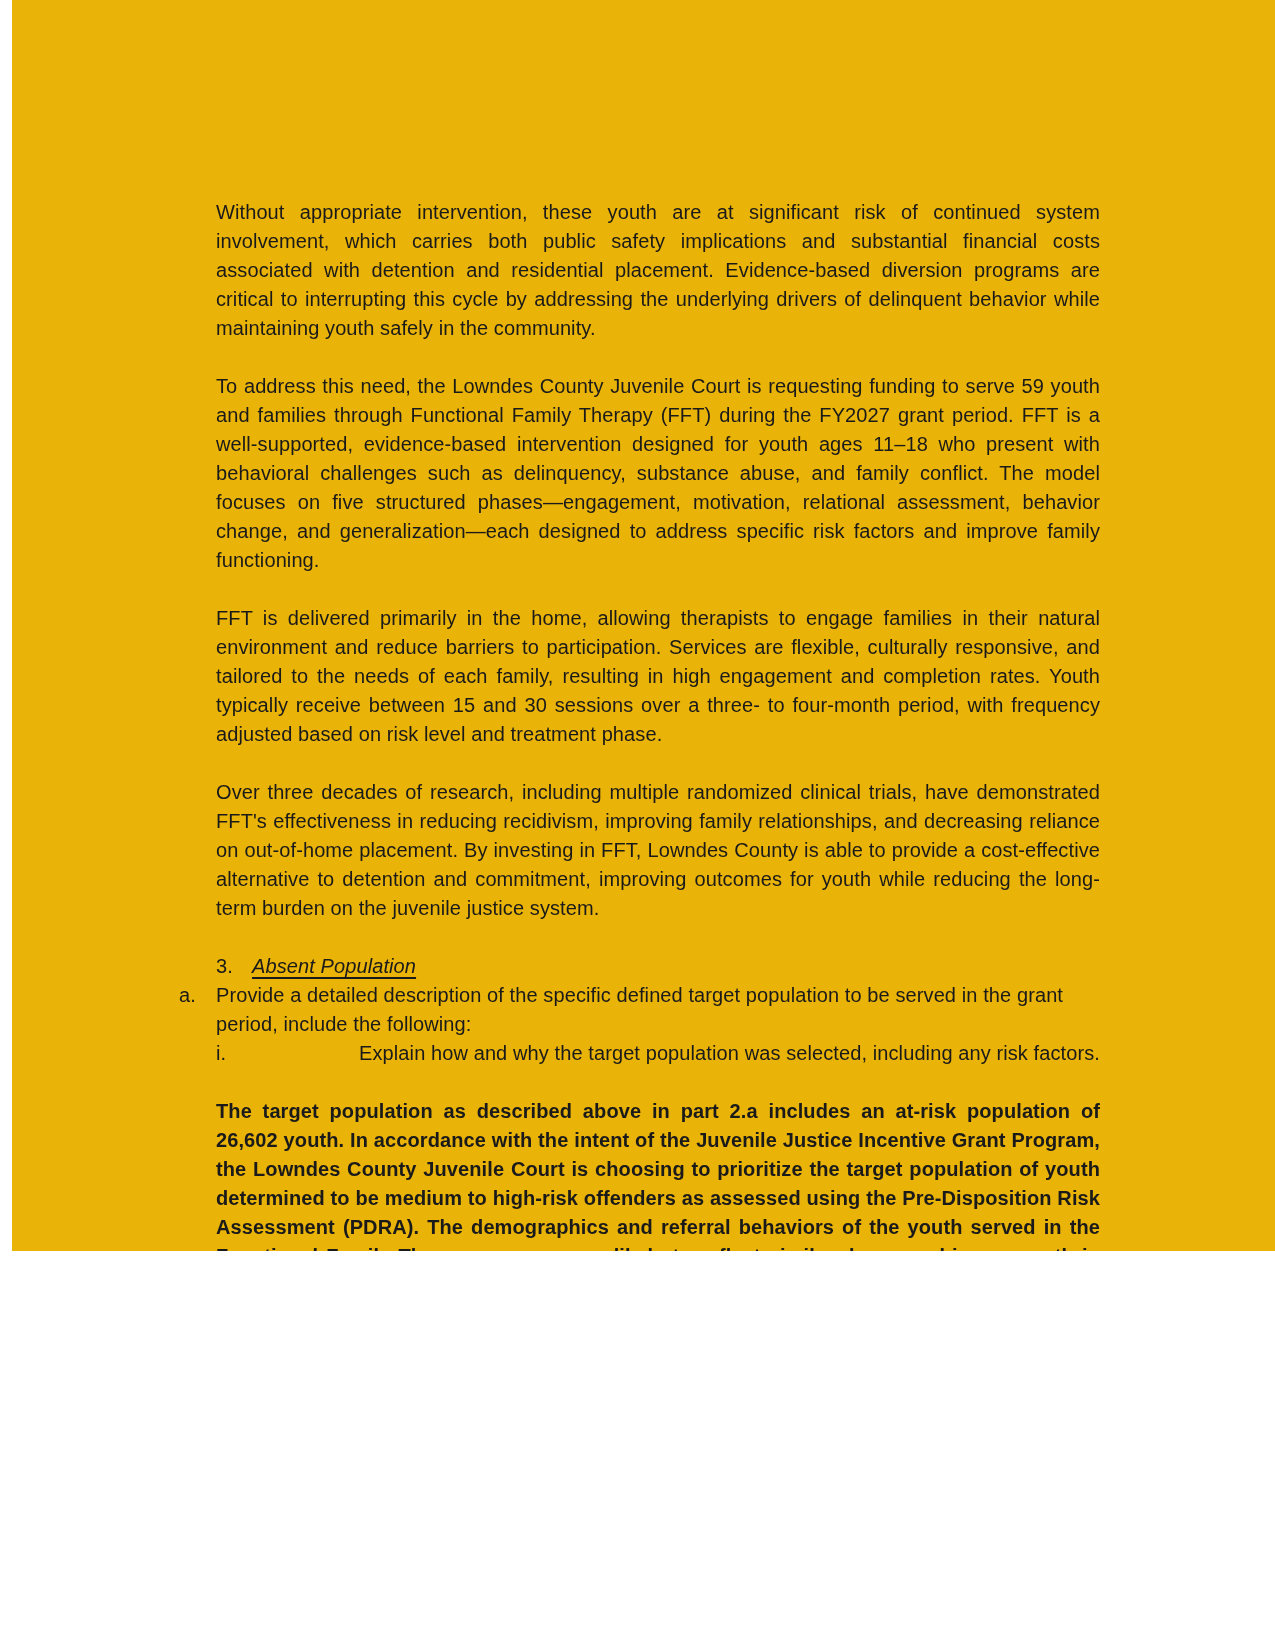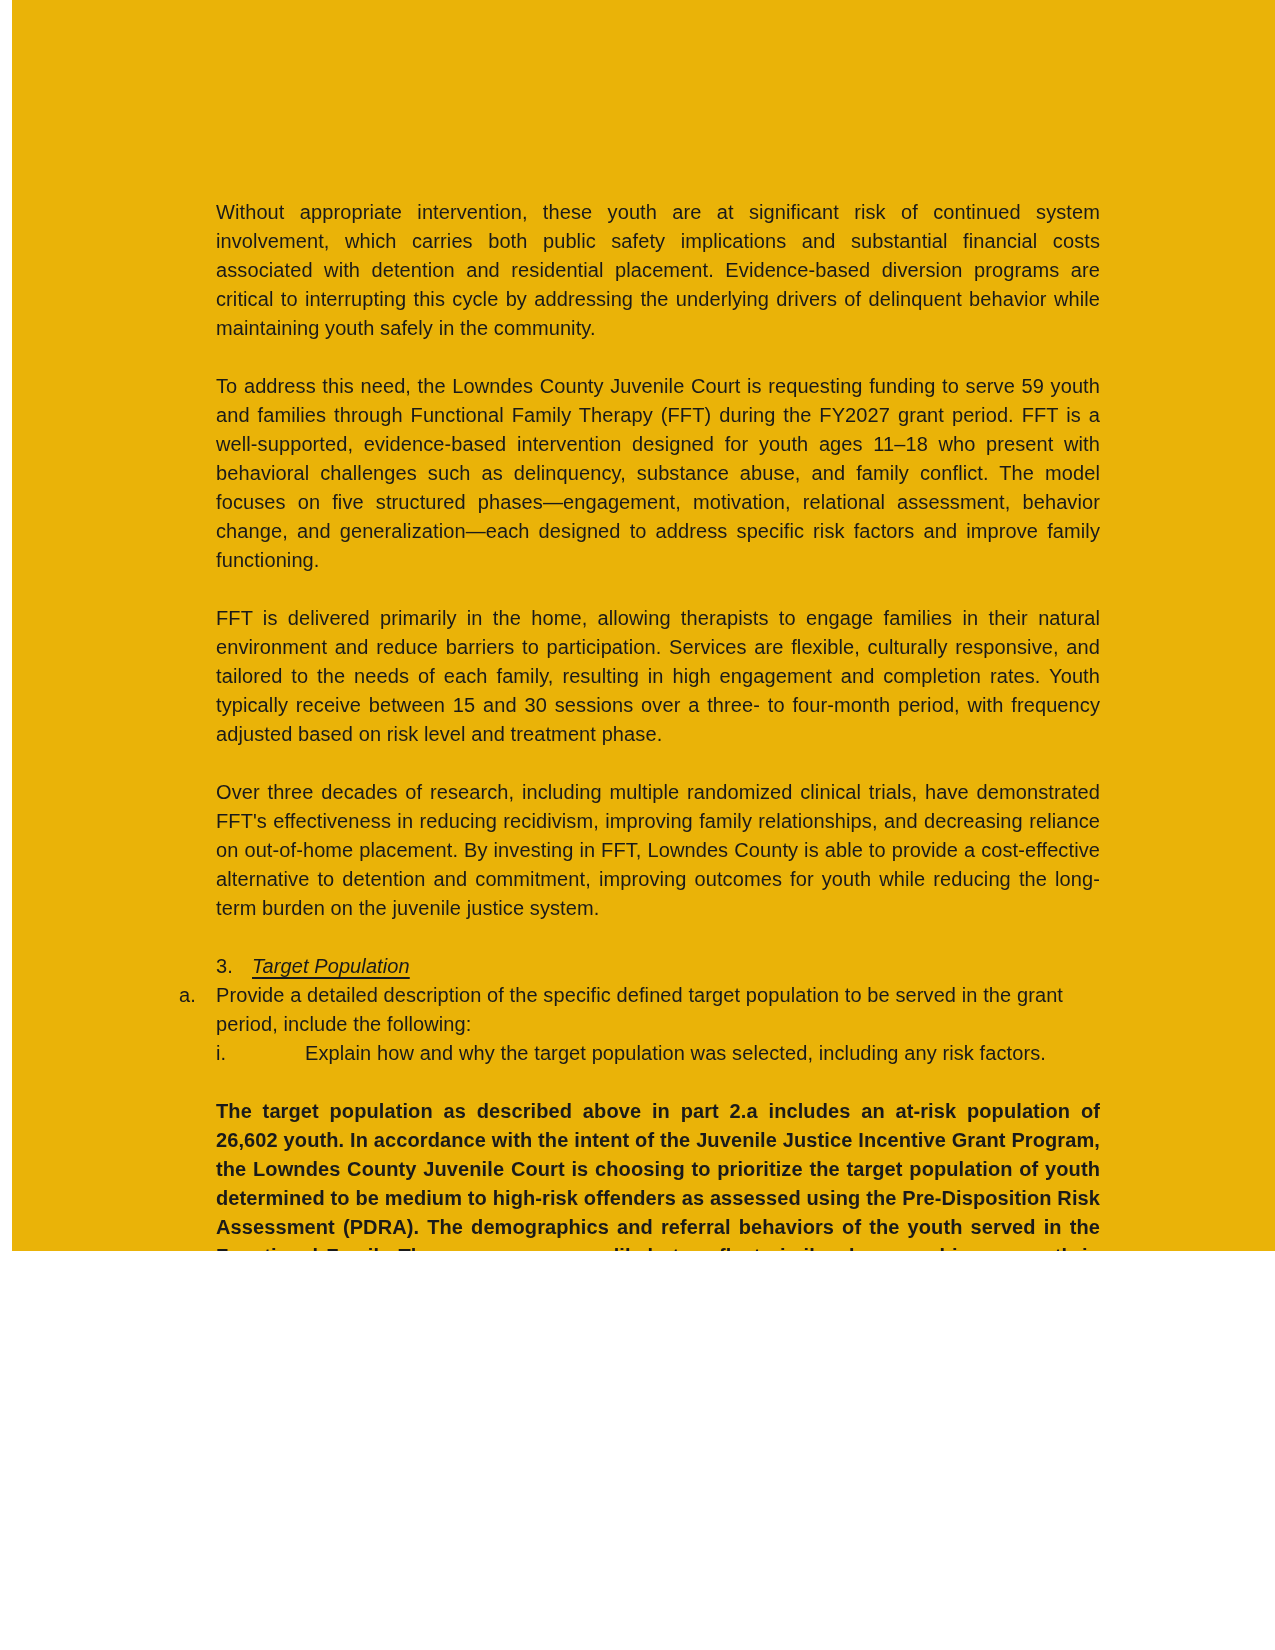--- a/index.html
+++ b/index.html
@@ -73,21 +73,21 @@
     display: flex;
     margin: 0 0 29px 0;
     padding-left: 37px;
   }
   .item-i .marker {
     flex: none;
     width: 35px;
   }
   .item-i .item-text {
     flex: 1;
-    text-align: center;
+    text-align: right;
   }
   .page-number {
     position: absolute;
     left: 1080px;
     top: 1534px;
     font-size: 20px;
     line-height: 29px;
   }
 </style>
 </head>
@@ -100,21 +100,21 @@
 
     <p class="para">To address this need, the Lowndes County Juvenile Court is requesting funding to serve 59 youth and families through Functional Family Therapy (FFT) during the FY2027 grant period. FFT is a well-supported, evidence-based intervention designed for youth ages 11–18 who present with behavioral challenges such as delinquency, substance abuse, and family conflict. The model focuses on five structured phases—engagement, motivation, relational assessment, behavior change, and generalization—each designed to address specific risk factors and improve family functioning.</p>
 
     <p class="para">FFT is delivered primarily in the home, allowing therapists to engage families in their natural environment and reduce barriers to participation. Services are flexible, culturally responsive, and tailored to the needs of each family, resulting in high engagement and completion rates. Youth typically receive between 15 and 30 sessions over a three- to four-month period, with frequency adjusted based on risk level and treatment phase.</p>
 
     <p class="para">Over three decades of research, including multiple randomized clinical trials, have demonstrated FFT's effectiveness in reducing recidivism, improving family relationships, and decreasing reliance on out-of-home placement. By investing in FFT, Lowndes County is able to provide a cost-effective alternative to detention and commitment, improving outcomes for youth while reducing the long-term burden on the juvenile justice system.</p>
 
 
     <div class="heading-row">
       <span class="heading-num">3.</span>
-      <span class="heading-title">Target Population</span>
+      <span class="heading-title">Absent Population</span>
     </div>
 
     <div class="item-a">
       <span class="marker">a.</span>
       <span class="item-text">Provide a detailed description of the specific defined target population to be served in the grant period, include the following:</span>
     </div>
 
     <div class="item-i">
       <span class="marker">i.</span>
       <span class="item-text">Explain how and why the target population was selected, including any risk factors.</span>

